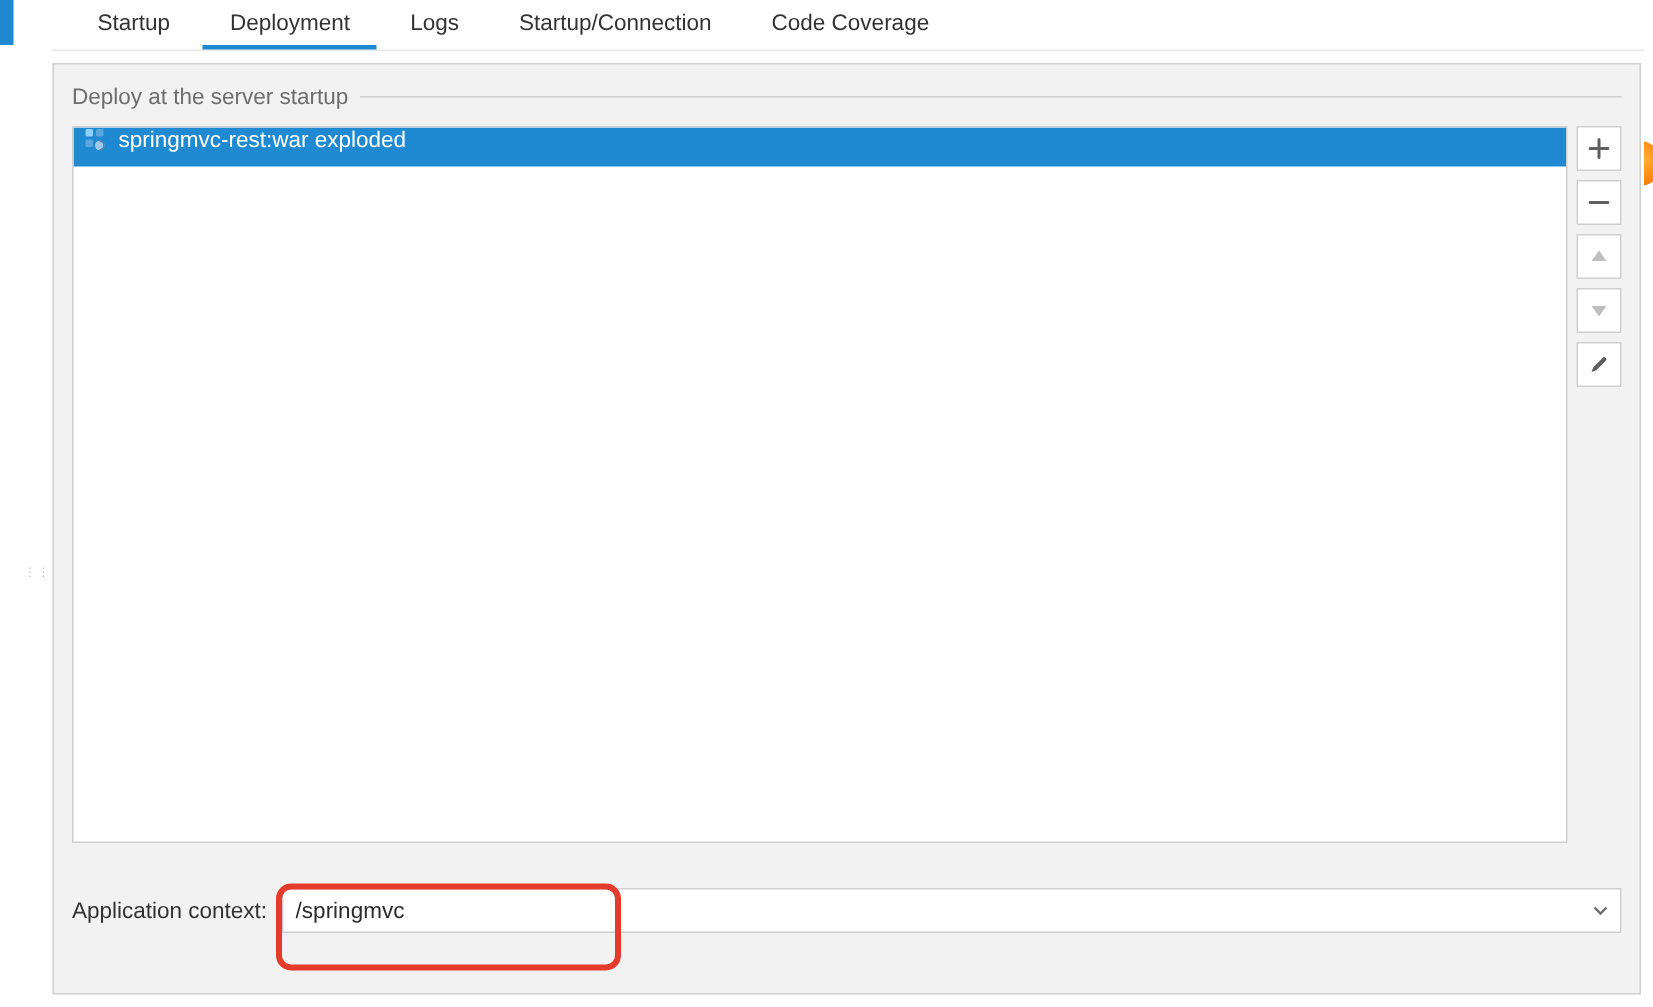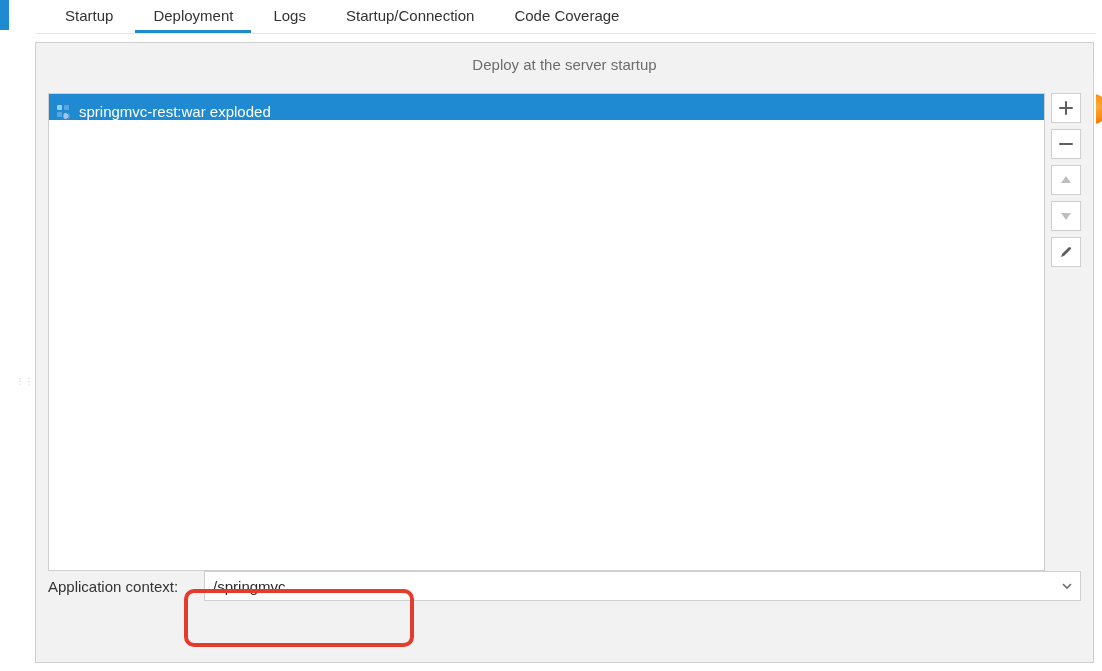--- a/index.html
+++ b/index.html
@@ -65,21 +65,20 @@
   }
 
   .group-label {
     position: relative;
     font-size: 15px;
     color: #6d6d6d;
     padding: 3px 0 3px 0;
     display: flex;
     align-items: center;
     gap: 8px;
-    flex-direction: column;
   }
   .group-label .line {
     flex: 1 1 auto;
     height: 1px;
     background: #cfcfcf;
   }
 
   .list-area {
     position: relative;
     margin-top: 8px;
@@ -89,21 +88,21 @@
   .listbox {
     flex: 1 1 auto;
     height: 478px;
     background: #ffffff;
     border: 1px solid #cfcfcf;
     overflow: auto;
   }
   .list-item {
     height: 26px;
     display: flex;
-    align-items: flex-end;
+    align-items: flex-start;
     gap: 8px;
     padding: 0 6px 0 6px;
     font-size: 15px;
     color: #ffffff;
     background: #1f8ad2;
     cursor: default;
     user-select: none;
   }
   .list-item svg { flex: 0 0 auto; }
 
@@ -122,24 +121,24 @@
     justify-content: center;
     color: #5f5f5f;
     cursor: pointer;
   }
   .side-btn.disabled {
     color: #bfbfbf;
     cursor: default;
   }
 
   .bottom-row {
-    margin-top: 0;
+    margin-top: 30px;
     display: flex;
     align-items: center;
-    gap: 26px;
+    gap: 10px;
   }
   .bottom-row label {
     font-size: 15px;
     color: #333;
     white-space: nowrap;
   }
   .combo {
     flex: 1 1 auto;
     position: relative;
     height: 30px;

